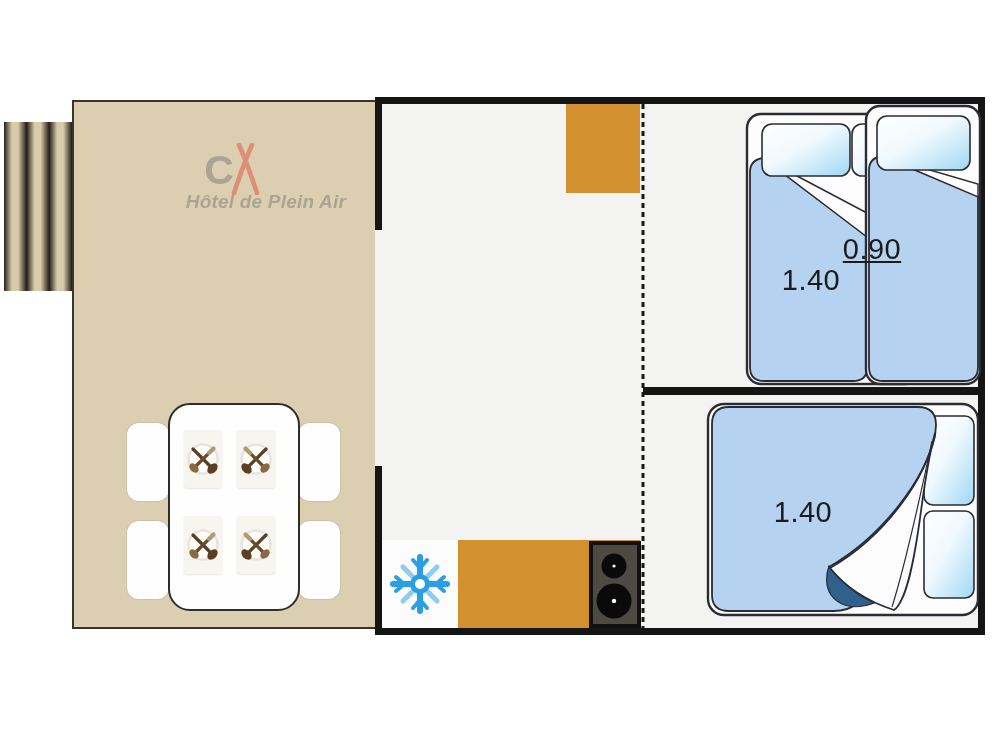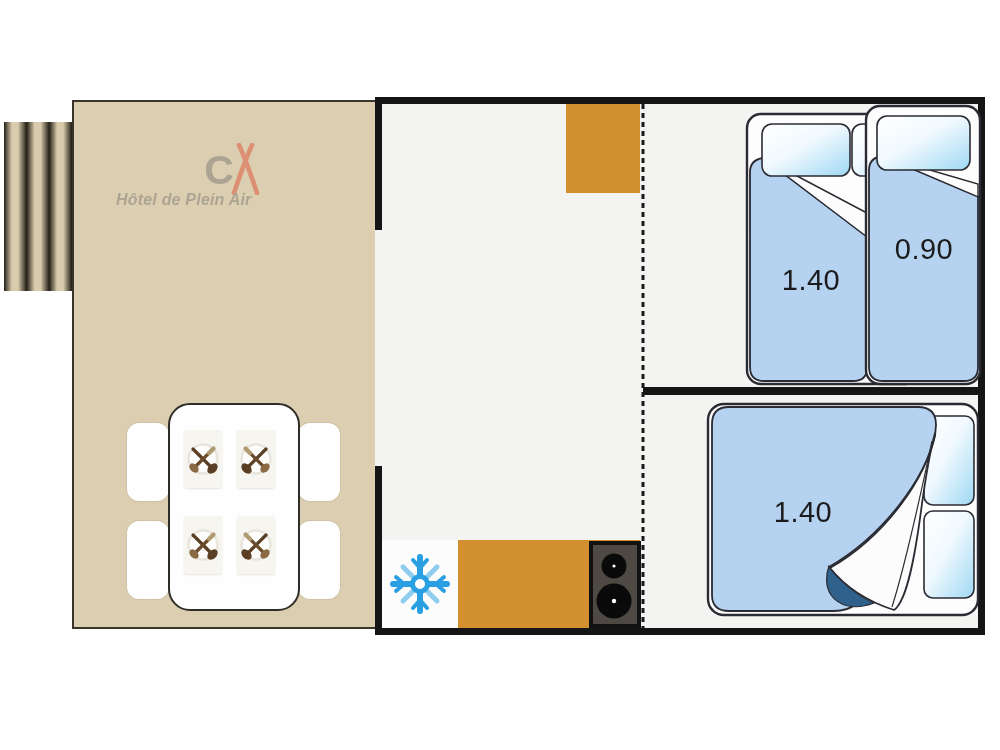--- a/index.html
+++ b/index.html
@@ -25,22 +25,22 @@
 
   
   .logo{left:42px;top:44px;width:230px;opacity:.68;}
   .logo-row{display:flex;align-items:flex-start;justify-content:center;}
   .logo-txt{
     font-weight:bold;font-size:41px;line-height:48px;letter-spacing:-1px;
     color:#969084;
   }
   .tipi{margin:-3px -3px 0 -3px;}
   .tagline{
-    margin-top:-4px;width:100%;
-    font-weight:bold;font-style:italic;font-size:16px;color:#969084;letter-spacing:.2px;
+    margin-top:-4px;width:100%;text-align:right;
+    font-weight:bold;font-style:italic;font-size:19px;color:#969084;letter-spacing:.2px;
   }
 
   
   .chair{
     width:42px;height:78px;border-radius:12px;background:#fefefe;
     box-shadow:0 0 0 1px rgba(90,80,60,.10);
   }
   .table{
     left:168px;top:403px;width:132px;height:208px;background:#fefefe;
     border:2.5px solid #2f2d28;border-radius:22px;box-sizing:border-box;
@@ -203,16 +203,16 @@
       <line x1="427" y1="608" x2="420" y2="600" stroke="#2aa0e2" stroke-width="4"></line>
       <line x1="396" y1="577" x2="404" y2="584" stroke="#2aa0e2" stroke-width="4"></line>
       <line x1="396" y1="591" x2="404" y2="584" stroke="#2aa0e2" stroke-width="4"></line>
       <line x1="444" y1="577" x2="436" y2="584" stroke="#2aa0e2" stroke-width="4"></line>
       <line x1="444" y1="591" x2="436" y2="584" stroke="#2aa0e2" stroke-width="4"></line>
       <circle cx="420" cy="584" r="7.5" fill="#ffffff" stroke="#2aa0e2" stroke-width="5"></circle>
     </g>
   </svg>
 
   <div class="bed-label" style="left:761px;top:264px;">1.40</div>
-  <div class="bed-label" style="left:874px;top:233px;">0.90</div>
+  <div class="bed-label" style="left:822px;top:233px;text-decoration:underline;">0.90</div>
   <div class="bed-label" style="left:753px;top:496px;">1.40</div>
 
 </div>
 
 </body></html>

